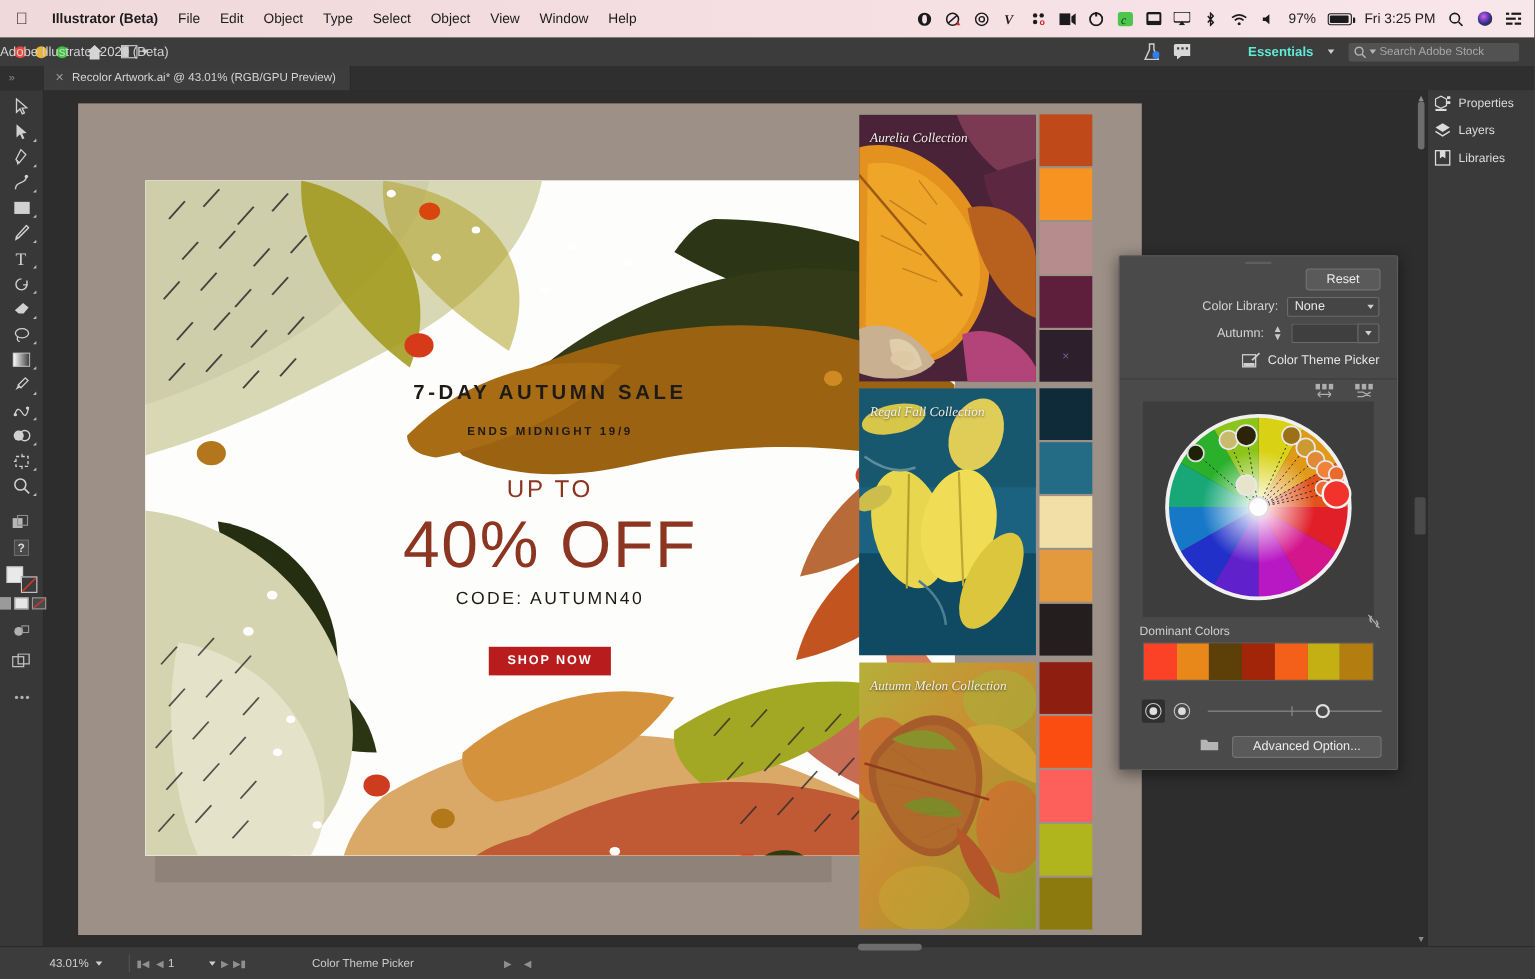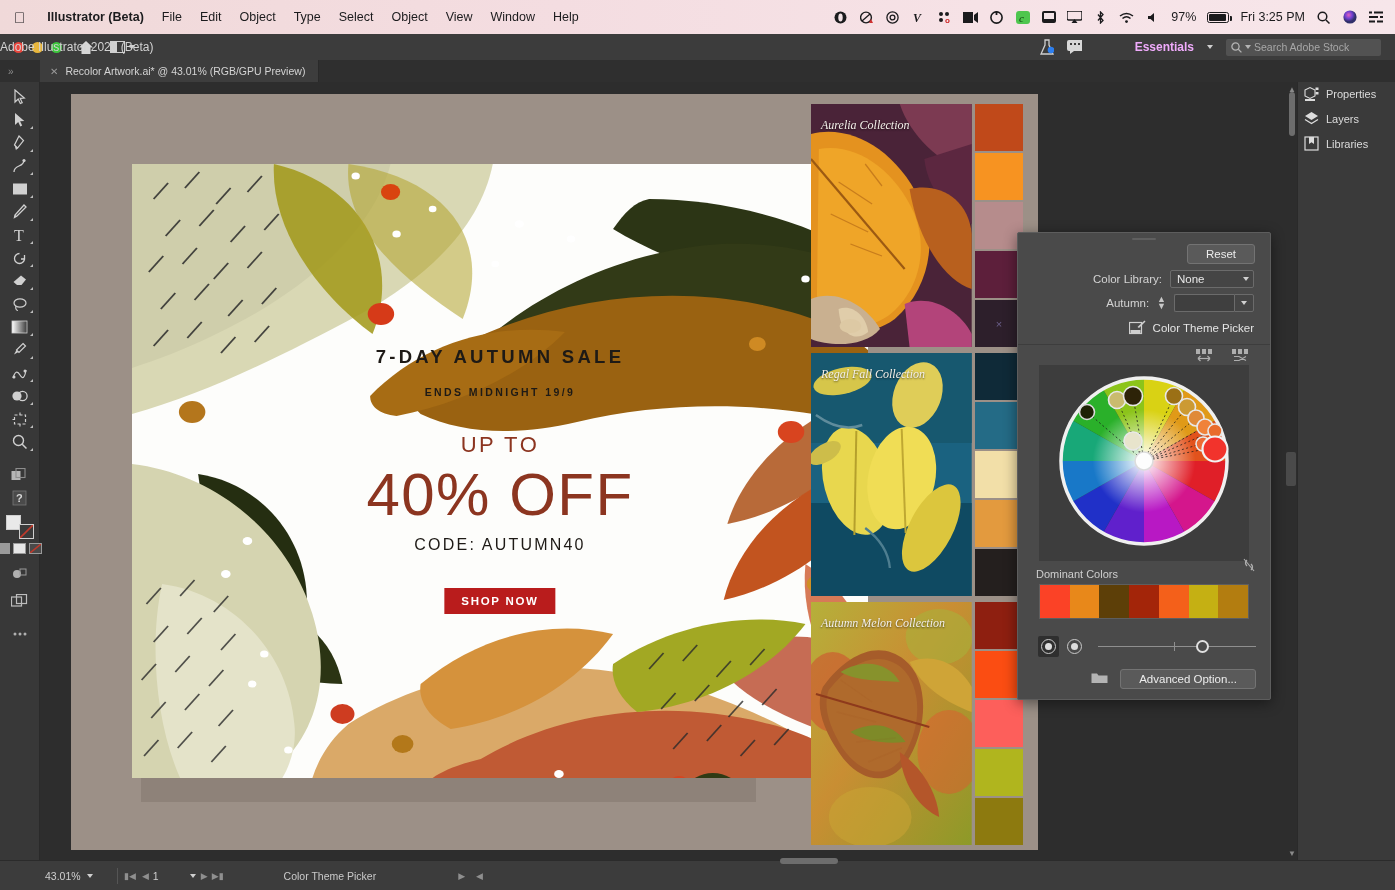--- a/index.html
+++ b/index.html
@@ -53,21 +53,21 @@
   .tb-arrange { margin-left: 16px; display: flex; align-items: center; gap: 4px; color: #cfcfcf; }
   .arr-ico { width: 15px; height: 12px; border: 1.3px solid #cfcfcf; display:flex; }
   .arr-ico span:first-child { width: 6px; background: #cfcfcf; }
   .arr-ico span:last-child { flex: 1; }
   .caret { width: 0; height: 0; border-left: 3.5px solid transparent; border-right: 3.5px solid transparent; border-top: 4px solid #cfcfcf; }
   .tb-title {
     position: absolute; left: 0; right: 0; text-align: left;
     font-size: 12px; color: #d2d2d2; pointer-events: none;
   }
   .tb-right { margin-left: auto; display: flex; align-items: center; gap: 13px; padding-right: 14px; z-index: 2; }
-  .ws-name { font-size: 12px; color: #f0abfc; font-weight: bold; padding-left: 40px; }
+  .ws-name { font-size: 12px; color: #5eead4; font-weight: bold; padding-left: 40px; }
   .stock-search {
     width: 155px; height: 17px; background: #525252; border-radius: 2px;
     display: flex; align-items: center; padding: 0 5px; gap: 3px;
   }
   .stock-search .ph { font-size: 10.5px; color: #a7a7a7; }
 
   
   .tabbar {
     position: absolute; top: 60px; left: 0; width: 1395px; height: 22px;
     background: #2f2f2f; display: flex; align-items: flex-end; z-index: 30;
@@ -123,21 +123,21 @@
   .pt-upto { top: 268px; font-size: 22px; letter-spacing: 2.5px; color: #8c3520; }
   .pt-big { top: 296px; font-size: 60px; letter-spacing: 1.5px; color: #8c3520; font-weight: normal; }
   .pt-code { top: 372px; font-size: 16px; letter-spacing: 2.2px; }
   .shop-btn {
     position: absolute; left: 50%; transform: translateX(-50%); top: 424px;
     background: #b91c1c; color: #fff; font-size: 11.5px; letter-spacing: 1.7px;
     padding: 7px 17px; font-weight: bold;
   }
 
   
-  .collections { position: absolute; left: 740px; top: 10px; width: 212px; }
+  .collections { position: absolute; left: 710px; top: 10px; width: 212px; }
   .collection { margin-bottom: 6px; display: flex; height: 243px; }
   .coll-photo { width: 163px; position: relative; overflow: hidden; }
   .coll-photo svg { position: absolute; inset: 0; width: 100%; height: 100%; }
   .coll-label {
     position: absolute; left: 10px; top: 14px; color: #f4f0ea; font-size: 12px;
     font-style: italic; font-family: "Liberation Serif", serif; text-shadow: 0 1px 2px rgba(0,0,0,.6);
     z-index: 2;
   }
   .coll-swatches { width: 49px; display: flex; flex-direction: column; margin-left: 3px; }
   .coll-sw { flex: 1; margin-bottom: 2px; }

